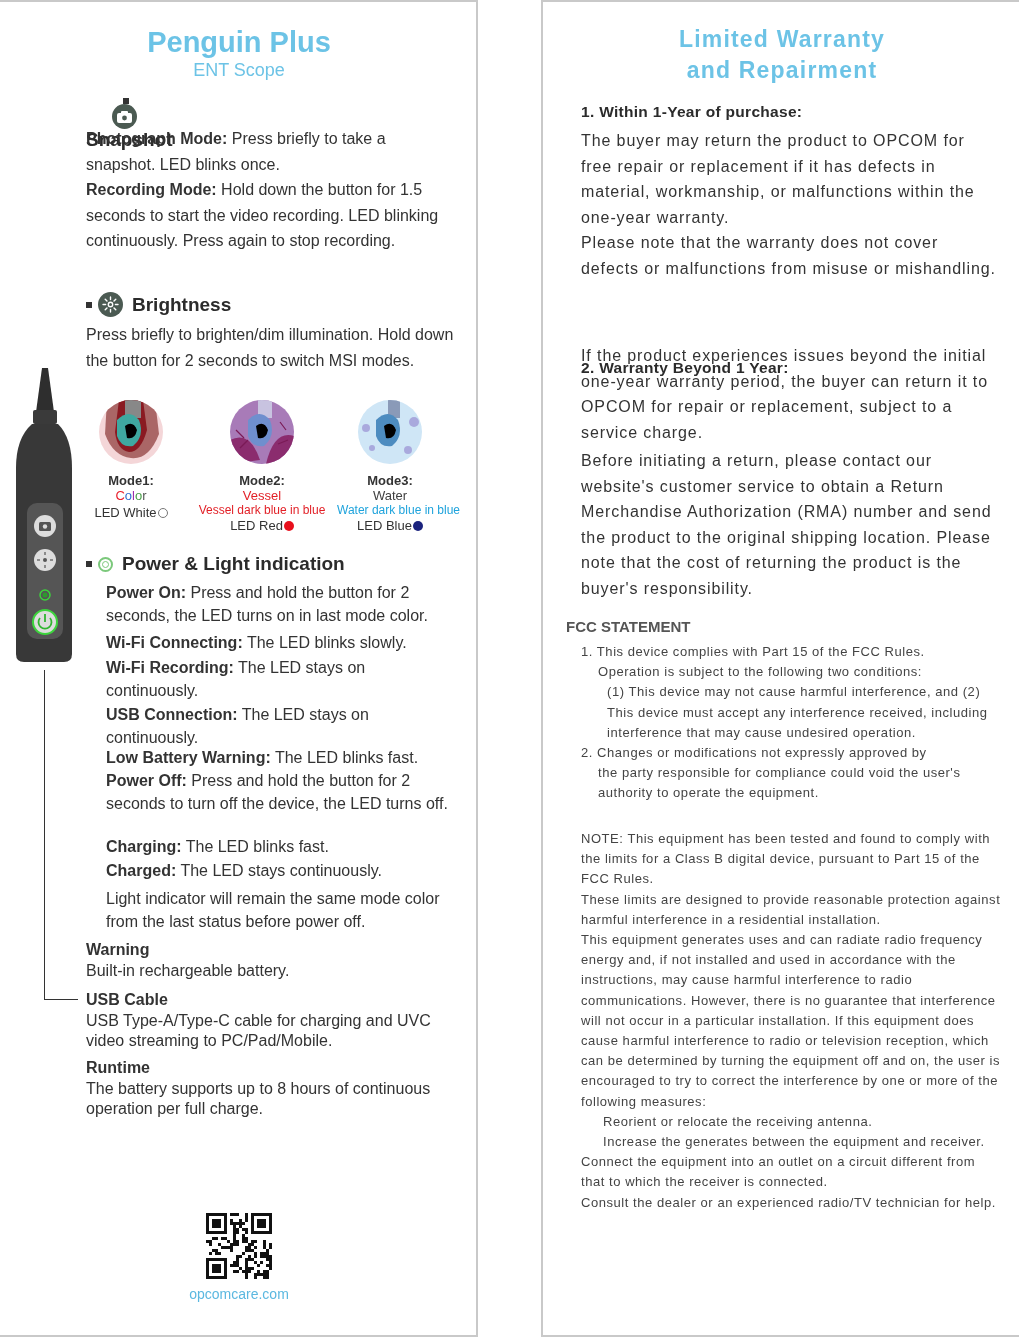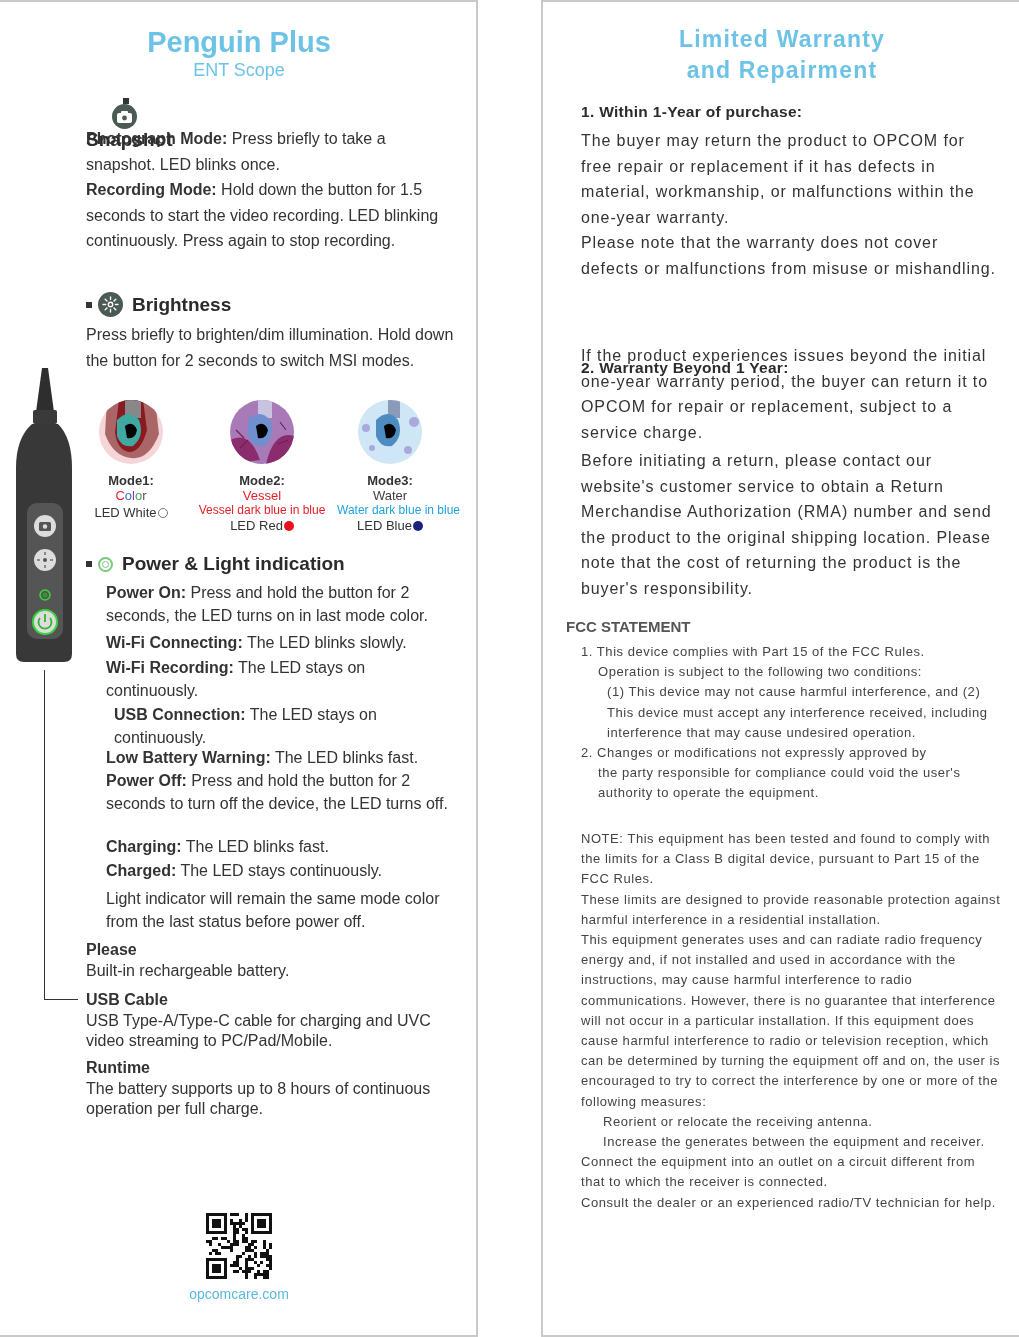--- a/index.html
+++ b/index.html
@@ -158,29 +158,29 @@
   <div class="sec-head" style="top:551px;">
     <span class="bullet-sq"></span>
     <span style="width:15px;height:15px;border-radius:50%;border:2px solid #7bc87b;display:flex;align-items:center;justify-content:center;margin-right:9px;">
         <span style="width:7px;height:7px;border-radius:50%;border:1.5px solid #7bc87b;"></span>
       </span>
     <span>Power &amp; Light indication</span>
   </div>
   <div class="para-sm" style="top:580px;"><b>Power On:</b><span> Press and hold the button for 2 seconds, the LED turns on in last mode color.</span></div>
   <div class="para-sm" style="top:630px;"><b>Wi-Fi Connecting:</b><span> The LED blinks slowly.</span></div>
   <div class="para-sm" style="top:655px;"><b>Wi-Fi Recording:</b><span> The LED stays on continuously.</span></div>
-  <div class="para-sm" style="top:702px;margin-left:8px;"><b>USB Connection:</b><span> The LED stays on continuously.</span></div>
+  <div class="para-sm" style="top:702px;"><b>USB Connection:</b><span> The LED stays on continuously.</span></div>
   <div class="para-sm" style="top:745px;"><b>Low Battery Warning:</b><span> The LED blinks fast.</span></div>
   <div class="para-sm" style="top:768px;"><b>Power Off:</b><span> Press and hold the button for 2 seconds to turn off the device, the LED turns off.</span></div>
   <div class="para-sm" style="top:834px;"><b>Charging:</b><span> The LED blinks fast.</span></div>
   <div class="para-sm" style="top:858px;"><b>Charged:</b><span> The LED stays continuously.</span></div>
   <div class="para-sm" style="top:886px;">Light indicator will remain the same mode color from the last status before power off.</div>
 
   <div class="spec" style="top:938px;">
-    <div class="spec-title">Please</div>
+    <div class="spec-title">Warning</div>
     <div>Built-in rechargeable battery.</div>
   </div>
   <div class="spec" style="top:988px;">
     <div class="spec-title">USB Cable</div>
     <div>USB Type-A/Type-C cable for charging and UVC video streaming to PC/Pad/Mobile.</div>
   </div>
   <div class="spec" style="top:1056px;">
     <div class="spec-title">Runtime</div>
     <div>The battery supports up to 8 hours of continuous operation per full charge.</div>
   </div>

